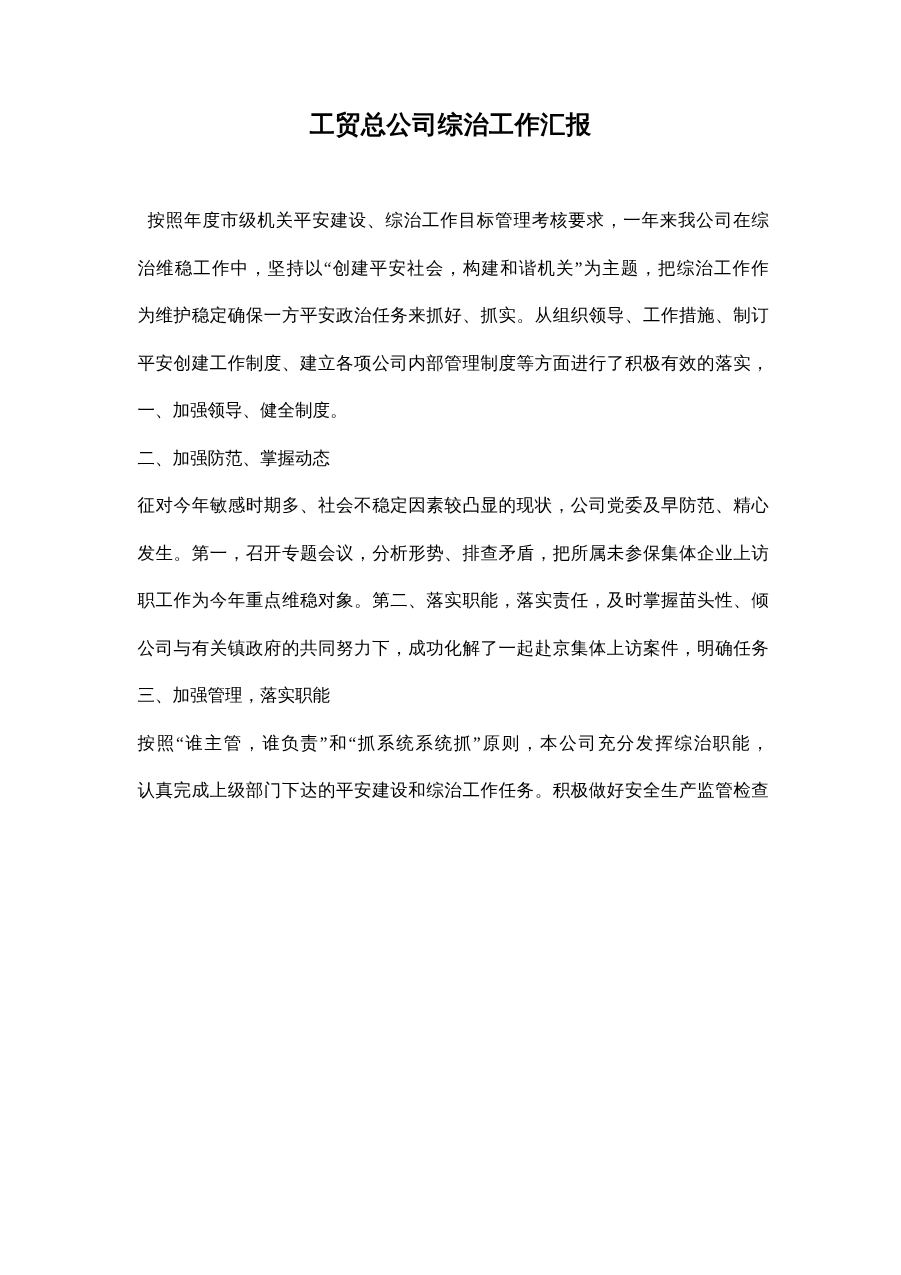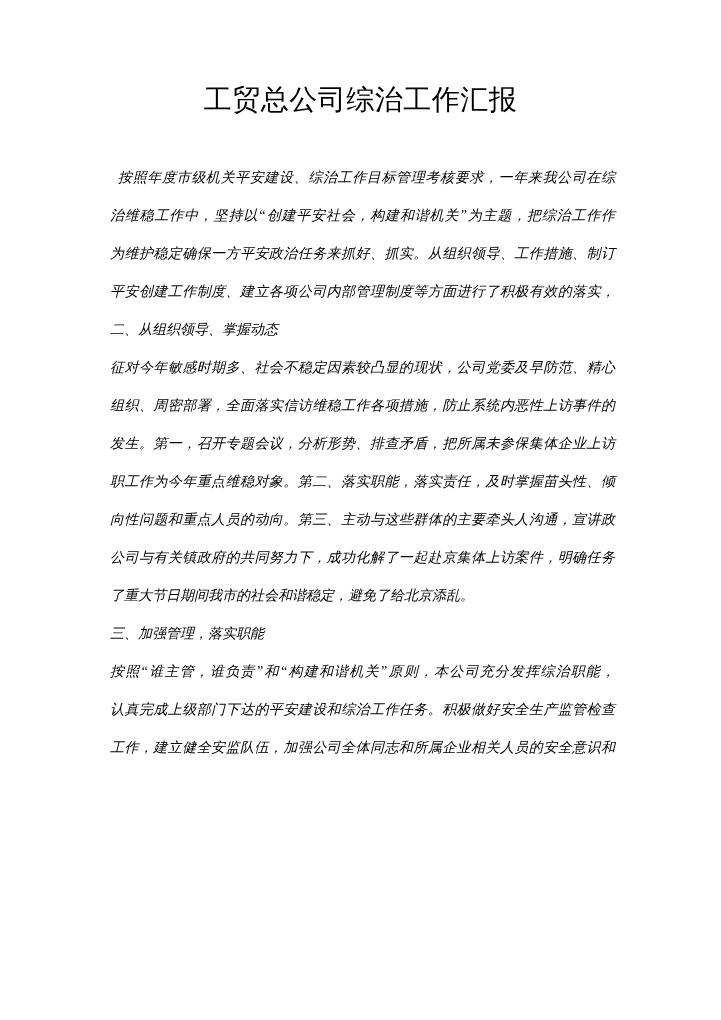--- a/index.html
+++ b/index.html
@@ -15,62 +15,58 @@
     color: #000000;
     font-family: "Liberation Serif", "DejaVu Serif", serif;
     overflow: hidden;
   }
   .doc-title {
     position: absolute;
     top: 82px;
     left: 0;
     width: 100%;
     text-align: center;
-    font-size: 28px;
-    font-weight: normal;
+    font-size: 20px;
+    font-weight: bold;
     line-height: 36px;
     letter-spacing: 0.5px;
   }
   .doc-body {
     position: absolute;
     top: 159px;
     left: 110px;
     width: 505px;
     font-size: 14px;
   }
   .line {
     height: 38px;
     line-height: 38px;
     text-align: left;
-    font-style: italic;
   }
   .line.j {
     text-align: justify;
     text-align-last: justify;
   }
   .line.ind {
     text-indent: 8px;
   }
 </style>
 </head>
 <body>
 
 <div class="page">
   <div class="doc-title">工贸总公司综治工作汇报</div>
   <div class="doc-body">
     <div class="line j ind">按照年度市级机关平安建设、综治工作目标管理考核要求，一年来我公司在综</div>
     <div class="line j">治维稳工作中，坚持以“创建平安社会，构建和谐机关”为主题，把综治工作作</div>
     <div class="line j">为维护稳定确保一方平安政治任务来抓好、抓实。从组织领导、工作措施、制订</div>
     <div class="line j">平安创建工作制度、建立各项公司内部管理制度等方面进行了积极有效的落实，</div>
-    <div class="line">二、从组织领导、掌握动态</div>
+    <div class="line">一、加强领导、健全制度。</div>
+    <div class="line">二、加强防范、掌握动态</div>
     <div class="line j">征对今年敏感时期多、社会不稳定因素较凸显的现状，公司党委及早防范、精心</div>
-    <div class="line j">组织、周密部署，全面落实信访维稳工作各项措施，防止系统内恶性上访事件的</div>
     <div class="line j">发生。第一，召开专题会议，分析形势、排查矛盾，把所属未参保集体企业上访</div>
     <div class="line j">职工作为今年重点维稳对象。第二、落实职能，落实责任，及时掌握苗头性、倾</div>
-    <div class="line j">向性问题和重点人员的动向。第三、主动与这些群体的主要牵头人沟通，宣讲政</div>
     <div class="line j">公司与有关镇政府的共同努力下，成功化解了一起赴京集体上访案件，明确任务</div>
-    <div class="line">了重大节日期间我市的社会和谐稳定，避免了给北京添乱。</div>
     <div class="line">三、加强管理，落实职能</div>
-    <div class="line j">按照“谁主管，谁负责”和“构建和谐机关”原则，本公司充分发挥综治职能，</div>
+    <div class="line j">按照“谁主管，谁负责”和“抓系统系统抓”原则，本公司充分发挥综治职能，</div>
     <div class="line j">认真完成上级部门下达的平安建设和综治工作任务。积极做好安全生产监管检查</div>
-    <div class="line j">工作，建立健全安监队伍，加强公司全体同志和所属企业相关人员的安全意识和</div>
   </div>
 </div>
 
 </body></html>

